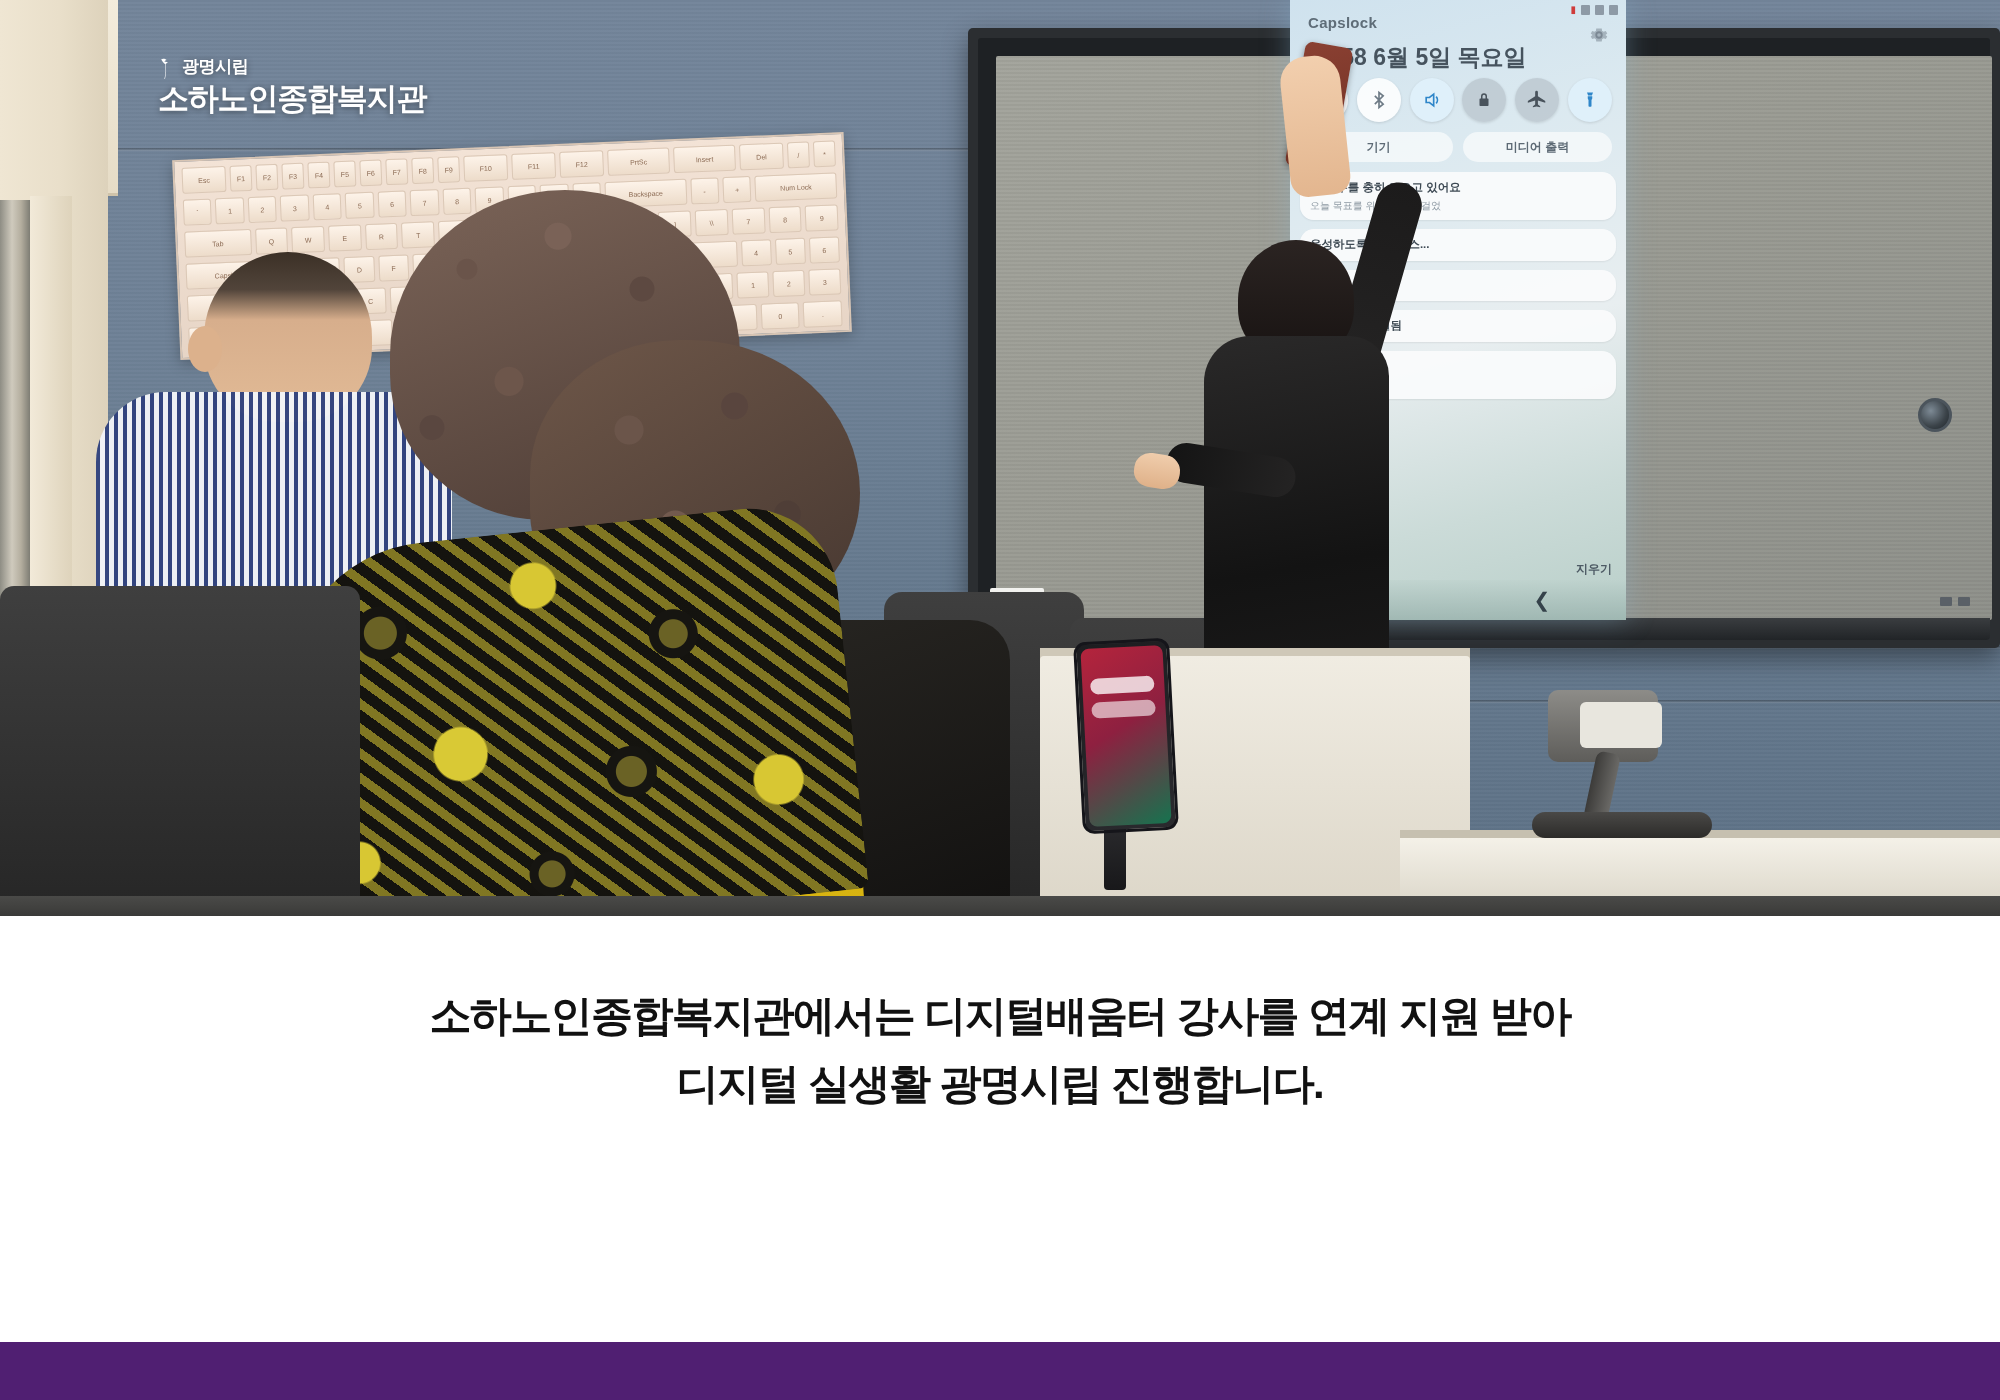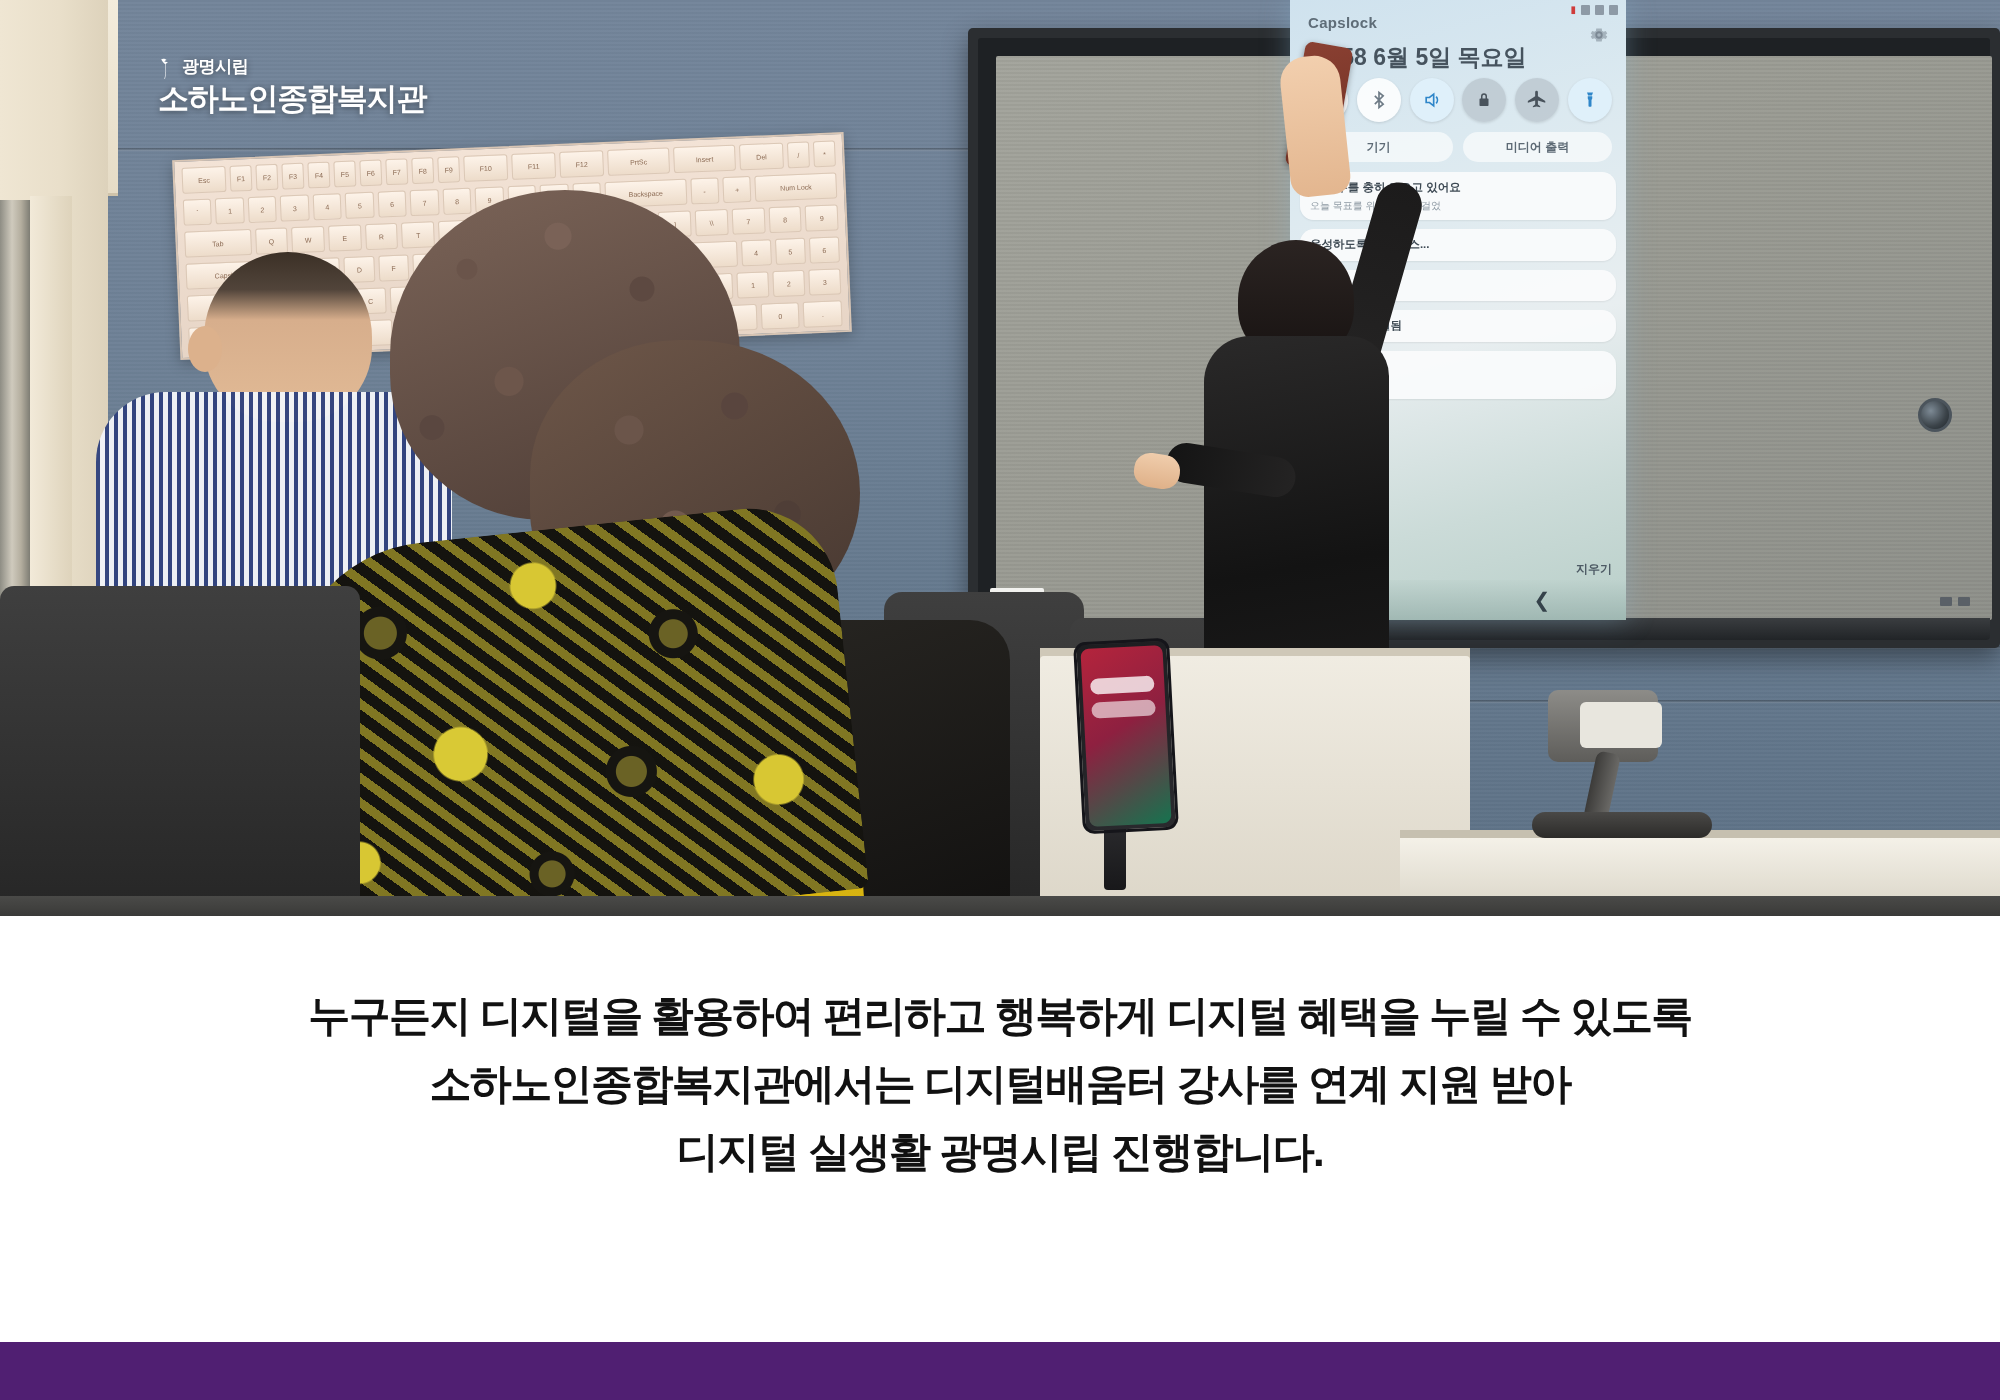--- a/index.html
+++ b/index.html
@@ -745,20 +745,19 @@
           <path d="M3.2 1.2C5 .2 7.3.6 8.6 2.1c-.9.2-1.7.8-2.1 1.7 1.2-.4 2.6-.1 3.4.9-1 .1-1.9.7-2.3 1.6.8 4.9.6 9.9-.6 14.7H6.4C7.7 16.1 7.9 11 7 6 5.6 5 4.2 3.3 3.2 1.2z" fill="#ffffff"></path>
         </svg>
         <div class="logo-sub">광명시립</div>
       </div>
       <div class="logo-main">소하노인종합복지관</div>
     </div>
 
   </div>
 
   <div class="caption">
-    <p>누구든지 디지털을 활용하여 편리하고 행복하게 디지털 혜택을 누릴 수 있도록</p>
     <p>소하노인종합복지관에서는 디지털배움터 강사를 연계 지원 받아</p>
     <p>디지털 실생활 광명시립 진행합니다.</p>
   </div>
 
   <div class="footer-bar" style="background: rgb(80, 31, 114);"></div>
 
 </div>
 
 </body></html>

